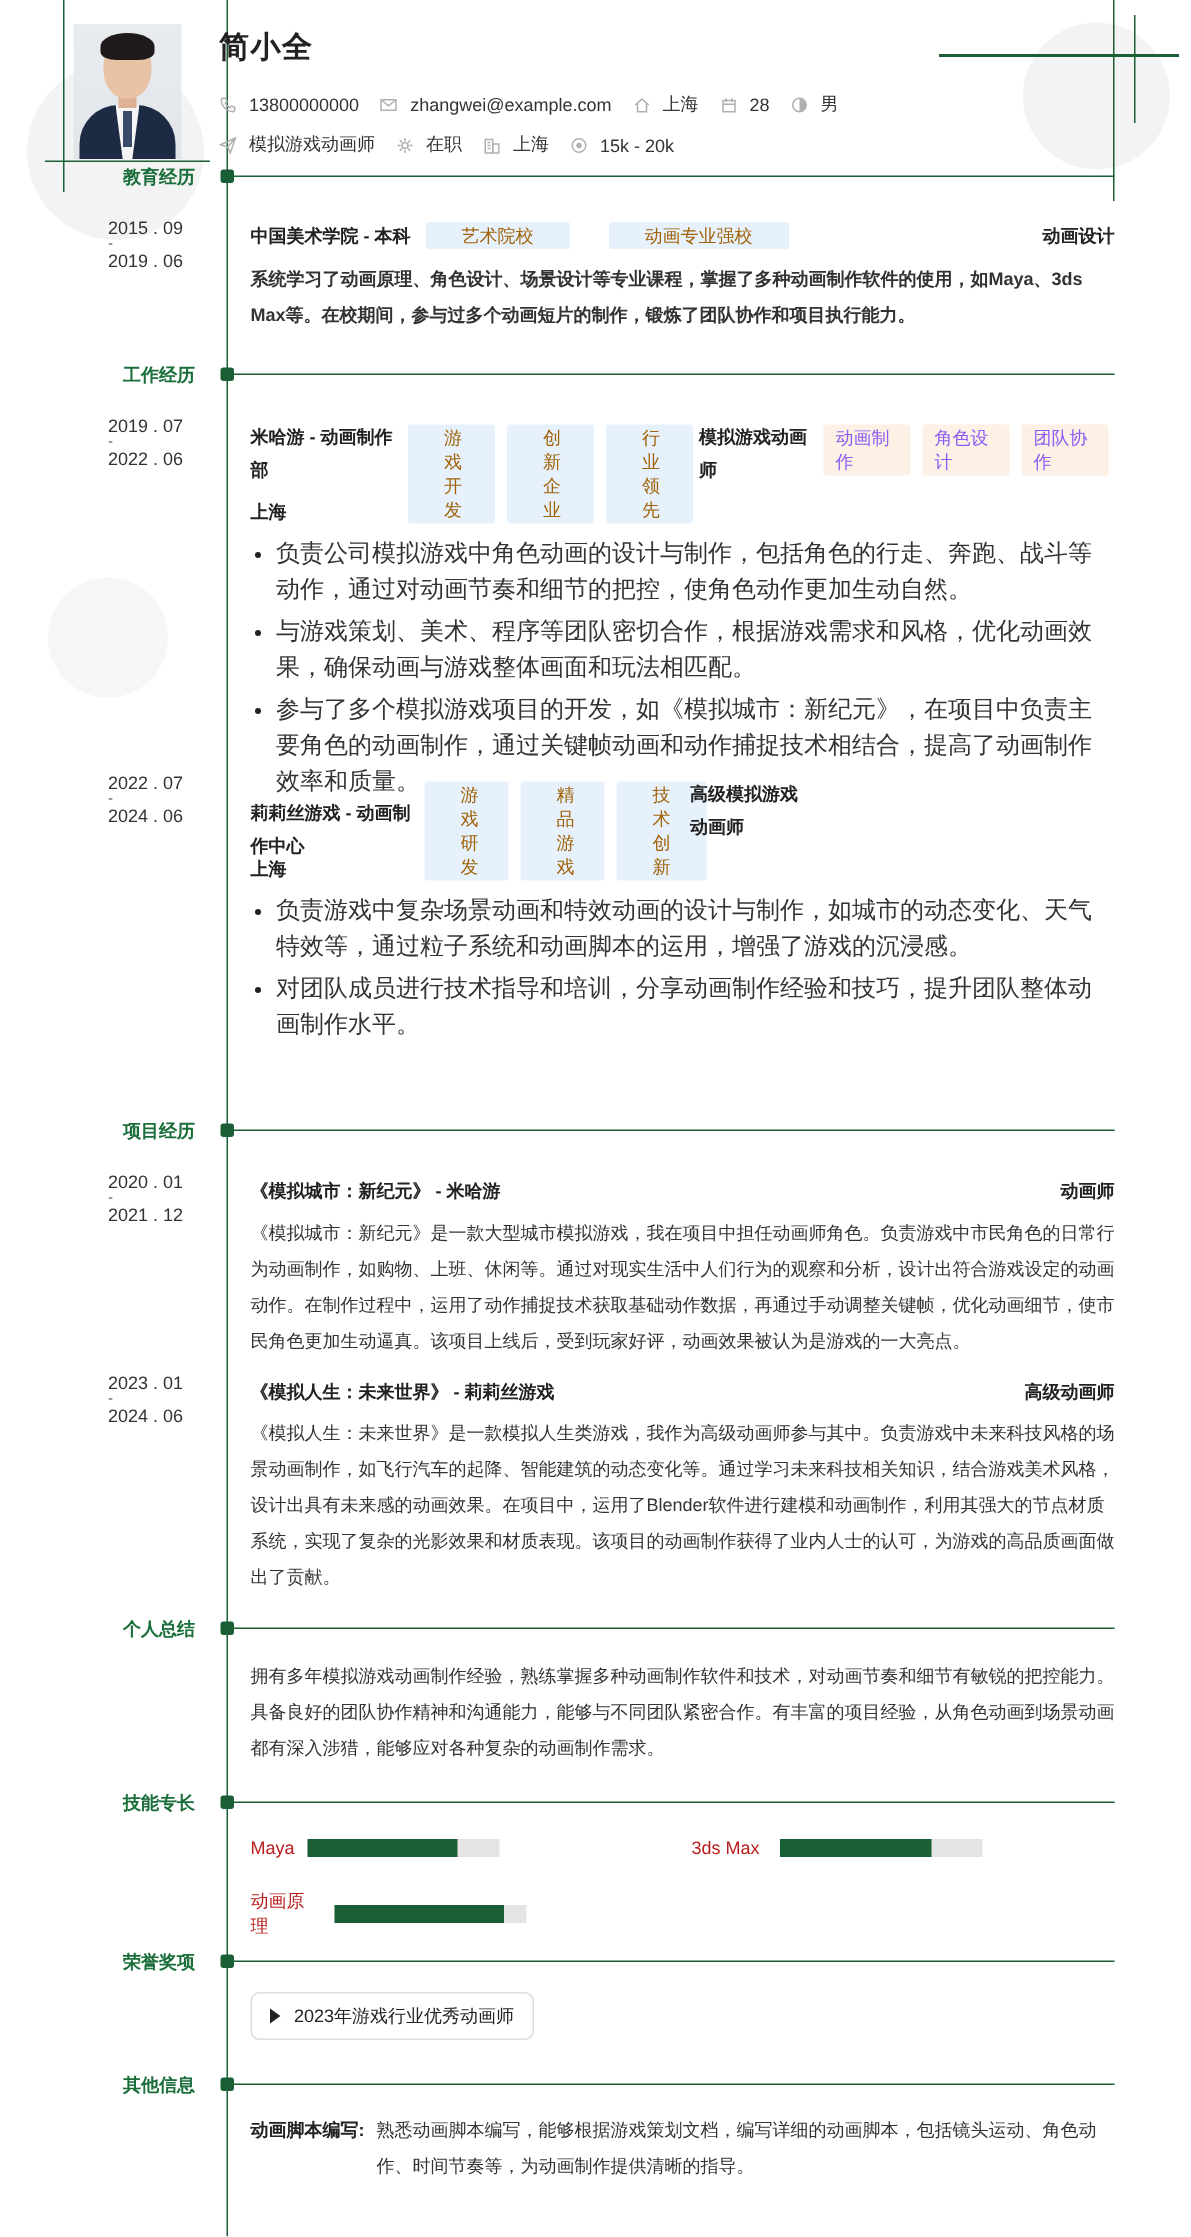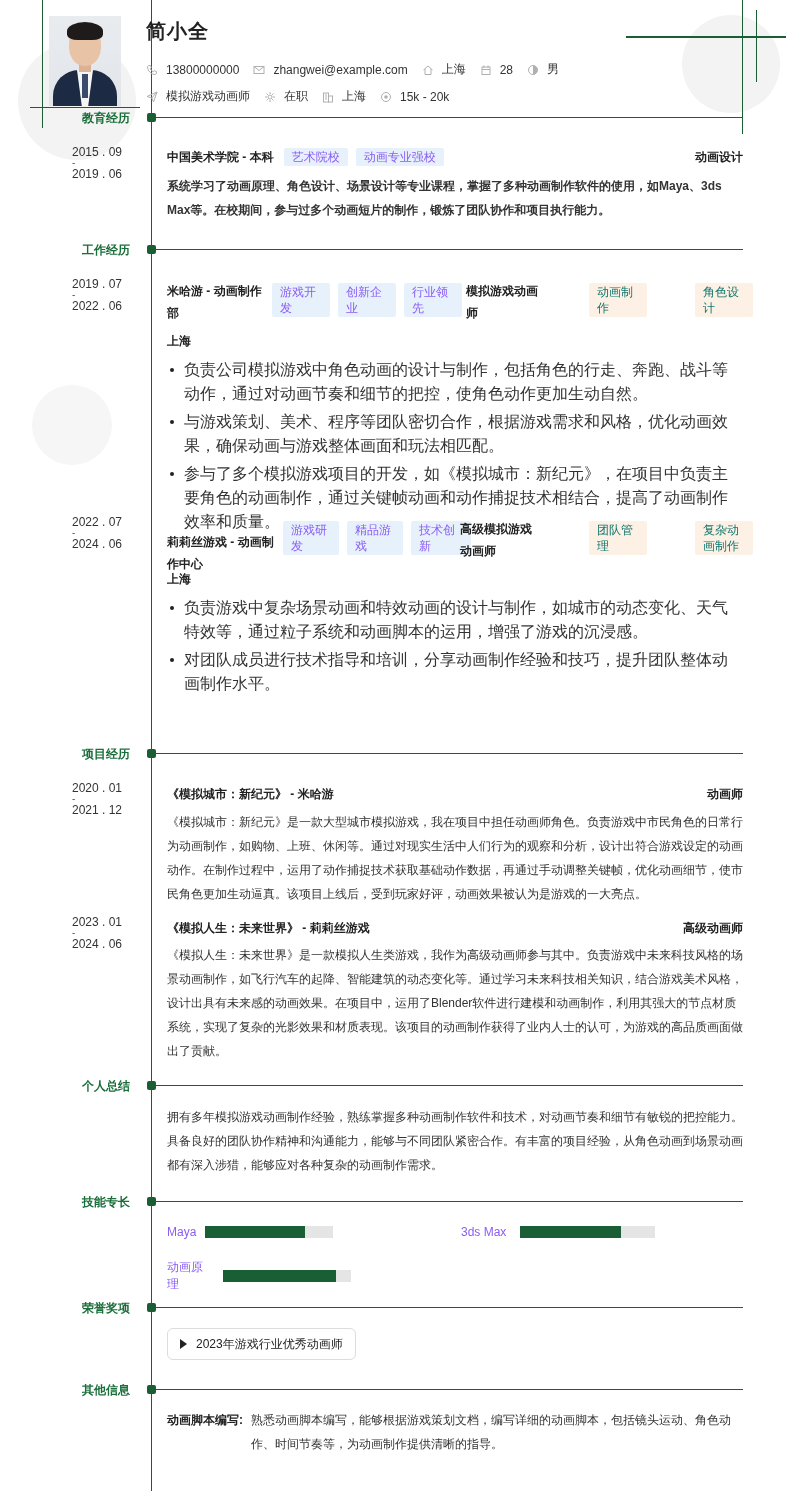--- a/index.html
+++ b/index.html
@@ -37,29 +37,29 @@
 
   .section-title { position: absolute; left: 82px; font-size: 12px; font-weight: bold; color: #1a6e3a; }
   .section-dot { position: absolute; left: 147px; width: 9px; height: 9px; border-radius: 2px; background: #1a5e35; }
   .section-rule { position: absolute; left: 156px; width: 587px; height: 1px; background: #1a5e35; }
 
   .date { position: absolute; left: 72px; width: 66px; text-align: left; font-size: 12px; color: #333; line-height: 16px; }
   .date .dash { display:block; font-size: 10px; line-height: 6px; color:#555; }
 
   .entry-head { position: absolute; left: 167px; width: 576px; font-size: 12px; }
   .bold { font-weight: bold; color: #222; }
-  .tag-blue { display: inline-block; background: #e6f1fb; color: #8b5cf6; font-size: 12px; padding: 1px 8px; border-radius: 2px; line-height: 16px; }
-  .tag-orange { display: inline-block; background: #fdf0e4; color: #0f766e; font-size: 12px; padding: 1px 8px; border-radius: 2px; line-height: 16px; margin-left: 40px; }
+  .tag-blue { display: inline-block; background: #e6f1fb; color: #a16207; font-size: 12px; padding: 1px 24px; border-radius: 2px; line-height: 16px; }
+  .tag-orange { display: inline-block; background: #fdf0e4; color: #8b5cf6; font-size: 12px; padding: 1px 8px; border-radius: 2px; line-height: 16px; }
 
   .para { position: absolute; left: 167px; width: 576px; font-size: 12px; line-height: 24px; color: #333; }
   .bullets { position: absolute; left: 167px; width: 576px; font-size: 16px; line-height: 24px; color: #333; list-style: none; }
   .bullets li { position: relative; padding-left: 17px; margin-bottom: 4px; }
   .bullets li::before { content: ""; position: absolute; left: 3px; top: 10px; width: 4px; height: 4px; border-radius: 50%; background: #222; }
 
-  .skill { position: absolute; display: flex; align-items: center; font-size: 12px; color: #8b5cf6; }
+  .skill { position: absolute; display: flex; align-items: center; font-size: 12px; color: #b91c1c; }
   .skill .bar { height: 12px; background: #e5e5e5; position: relative; margin-left: 10px; }
   .skill .fill { position: absolute; left: 0; top: 0; height: 12px; background: #1a5e35; }
 
   .award-btn {
     position: absolute; left: 167px; top: 1328px; height: 32px;
     border: 1px solid #dcdcdc; border-radius: 6px; padding: 0 12px;
     display: flex; align-items: center; font-size: 12px; color: #222; background: #fff;
   }
   .award-btn .tri { width: 0; height: 0; border-left: 7px solid #222; border-top: 5px solid transparent; border-bottom: 5px solid transparent; margin-right: 9px; }
 </style>
@@ -180,21 +180,21 @@
 <div class="section-rule" style="top:117px;"></div>
 
 <div class="date" style="top:144px;">
   <span>2015 . 09</span>
   <span class="dash">-</span>
   <span>2019 . 06</span>
 </div>
 <div class="entry-head" style="top:148px; display:flex; align-items:center;">
   <span class="bold">中国美术学院 - 本科</span>
   <span class="tag-blue" style="margin-left:10px;">艺术院校</span>
-  <span class="tag-blue" style="margin-left:8px;">动画专业强校</span>
+  <span class="tag-blue" style="margin-left:26px;">动画专业强校</span>
   <span class="bold" style="margin-left:auto;">动画设计</span>
 </div>
 <div class="para" style="top:174px;font-weight:bold;">系统学习了动画原理、角色设计、场景设计等专业课程，掌握了多种动画制作软件的使用，如Maya、3ds Max等。在校期间，参与过多个动画短片的制作，锻炼了团队协作和项目执行能力。</div>
 
 <div class="section-title" style="top:242px;">工作经历</div>
 <div class="section-dot" style="top:245px;"></div>
 <div class="section-rule" style="top:249px;"></div>
 
 <div class="date" style="top:276px;">
   <span>2019 . 07</span>
@@ -228,25 +228,20 @@
   <span>2024 . 06</span>
 </div>
 <div class="entry-head" style="top:518px; height:40px;">
   <div class="bold" style="position:absolute; left:0; top:0; width:112px; line-height:22px;margin-top:13px;">莉莉丝游戏 - 动画制作中心</div>
   <div style="position:absolute; left:116px; top:3px; display:flex; gap:8px;">
     <span class="tag-blue" style="width:56px; white-space:normal; word-break:break-all;">游戏研发</span>
     <span class="tag-blue" style="width:56px; white-space:normal; word-break:break-all;">精品游戏</span>
     <span class="tag-blue" style="width:60px; white-space:normal; word-break:break-all;">技术创新</span>
   </div>
   <div class="bold" style="position:absolute; left:293px; top:0; width:80px; line-height:22px;">高级模拟游戏动画师</div>
-  <div style="position:absolute; left:382px; top:3px; display:flex; gap:8px;">
-    <span class="tag-orange" style="width:58px; white-space:normal; word-break:break-all;">团队管理</span>
-    <span class="tag-orange" style="width:58px; white-space:normal; word-break:break-all;">复杂动画制作</span>
-    <span class="tag-orange" style="width:58px; white-space:normal; word-break:break-all;">技术指导</span>
-  </div>
 </div>
 <div class="entry-head bold" style="top:571px;">上海</div>
 <ul class="bullets" style="top:596px;">
   <li>负责游戏中复杂场景动画和特效动画的设计与制作，如城市的动态变化、天气特效等，通过粒子系统和动画脚本的运用，增强了游戏的沉浸感。</li>
   <li>对团队成员进行技术指导和培训，分享动画制作经验和技巧，提升团队整体动画制作水平。</li>
 </ul>
 
 <div class="section-title" style="top:746px;">项目经历</div>
 <div class="section-dot" style="top:749px;"></div>
 <div class="section-rule" style="top:753px;"></div>

